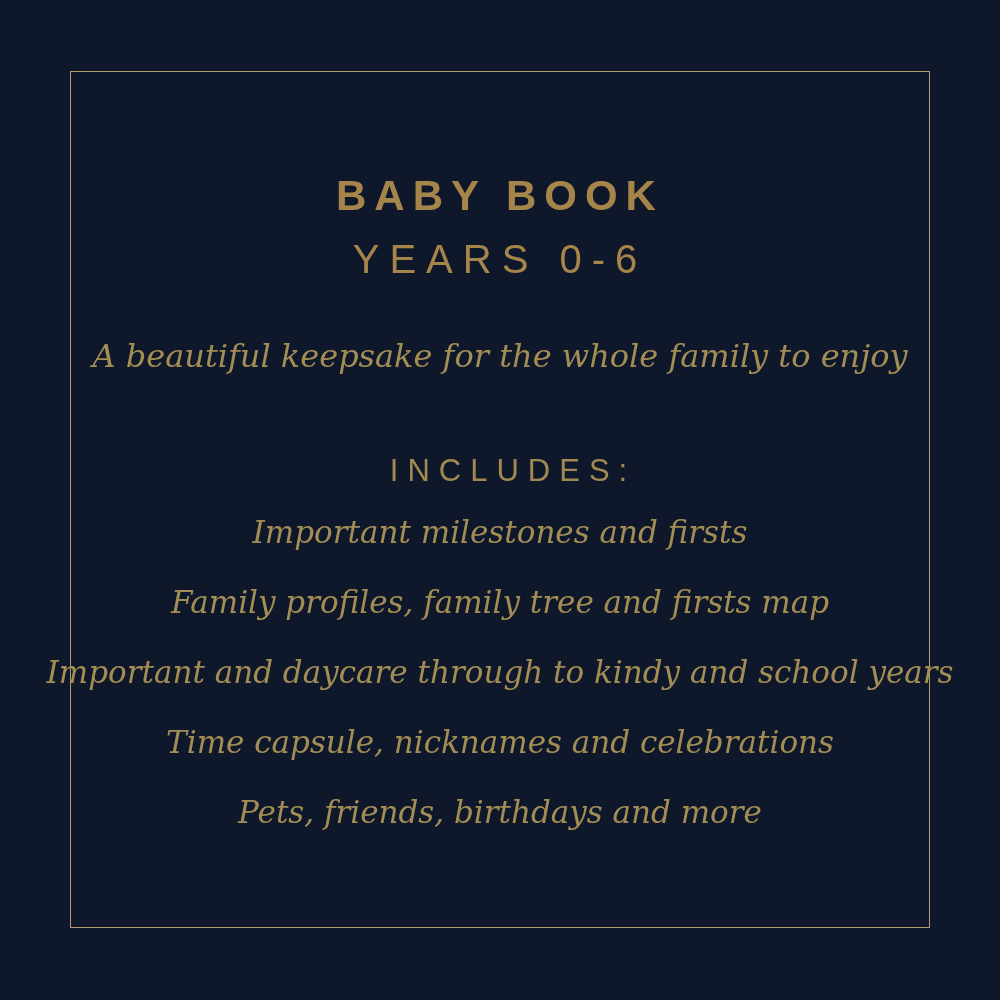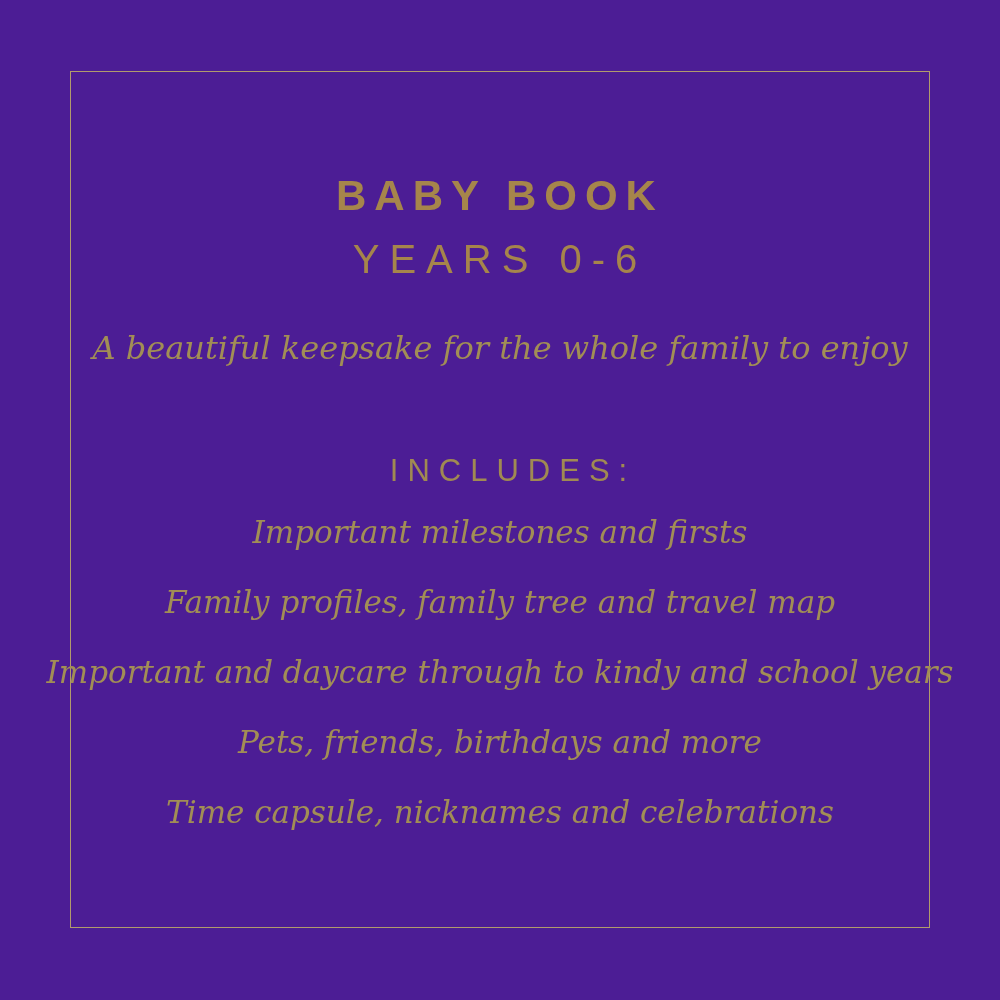--- a/index.html
+++ b/index.html
@@ -3,21 +3,21 @@
 <meta charset="utf-8">
 <style>
   html, body {
     margin: 0;
     padding: 0;
   }
   .canvas {
     position: relative;
     width: 1000px;
     height: 1000px;
-    background: #4c1d95;
+    background: #0f172a;
     overflow: hidden;
     font-family: "Liberation Sans", sans-serif;
   }
   .frame {
     position: absolute;
     left: 70px;
     top: 71px;
     width: 860px;
     height: 857px;
     border: 1.5px solid #b19b6c;
@@ -41,21 +41,21 @@
   }
   .subtitle {
     top: 237px;
     font-size: 40px;
     font-weight: 400;
     letter-spacing: 10px;
     color: #a6854b;
     font-family: "Liberation Sans", sans-serif;
   }
   .tagline {
-    top: 329px;
+    top: 337px;
     font-size: 32px;
     font-style: italic;
     color: #a28e55;
     font-family: "DejaVu Serif", "Liberation Serif", serif;
   }
   .includes-label {
     top: 453px;
     font-size: 31px;
     font-weight: 400;
     letter-spacing: 9px;
@@ -89,18 +89,18 @@
   <div class="line title">BABY BOOK</div>
 
   <div class="line subtitle">YEARS 0-6</div>
 
   <div class="line tagline">A beautiful keepsake for the whole family to enjoy</div>
 
   <div class="line includes-label">INCLUDES:</div>
 
   <div class="includes-list">
       <div class="includes-item">Important milestones and firsts</div>
-      <div class="includes-item">Family profiles, family tree and travel map</div>
+      <div class="includes-item">Family profiles, family tree and firsts map</div>
       <div class="includes-item">Important and daycare through to kindy and school years</div>
+      <div class="includes-item">Time capsule, nicknames and celebrations</div>
       <div class="includes-item">Pets, friends, birthdays and more</div>
-      <div class="includes-item">Time capsule, nicknames and celebrations</div>
     </div>
 </div>
 
 </body></html>

